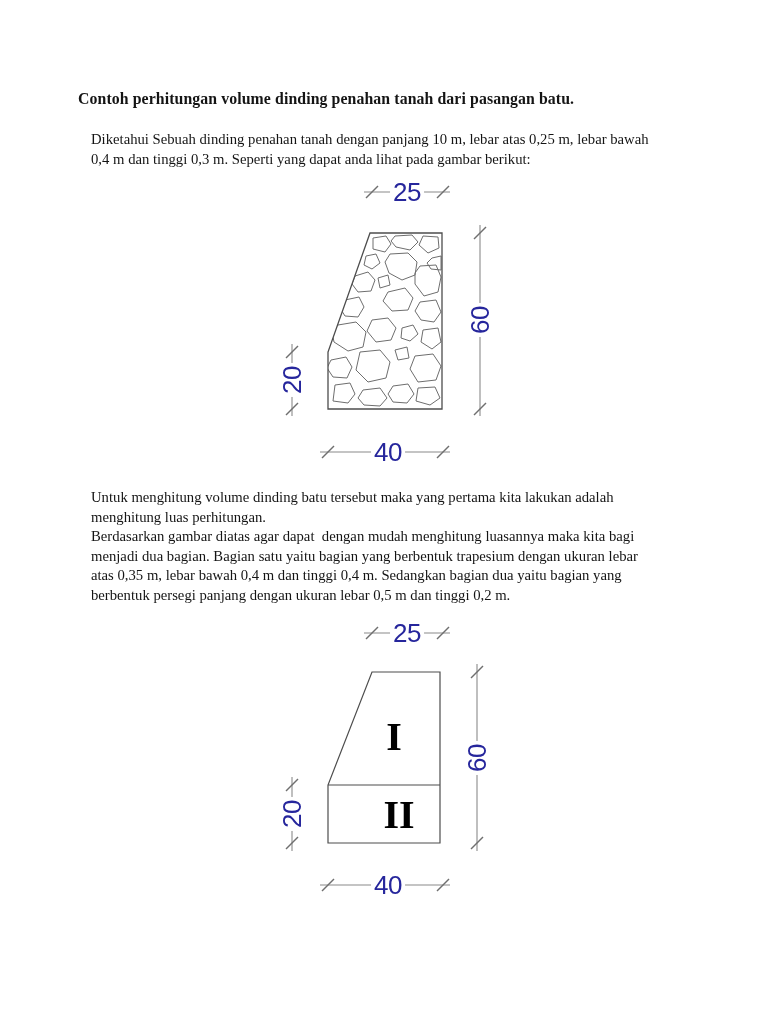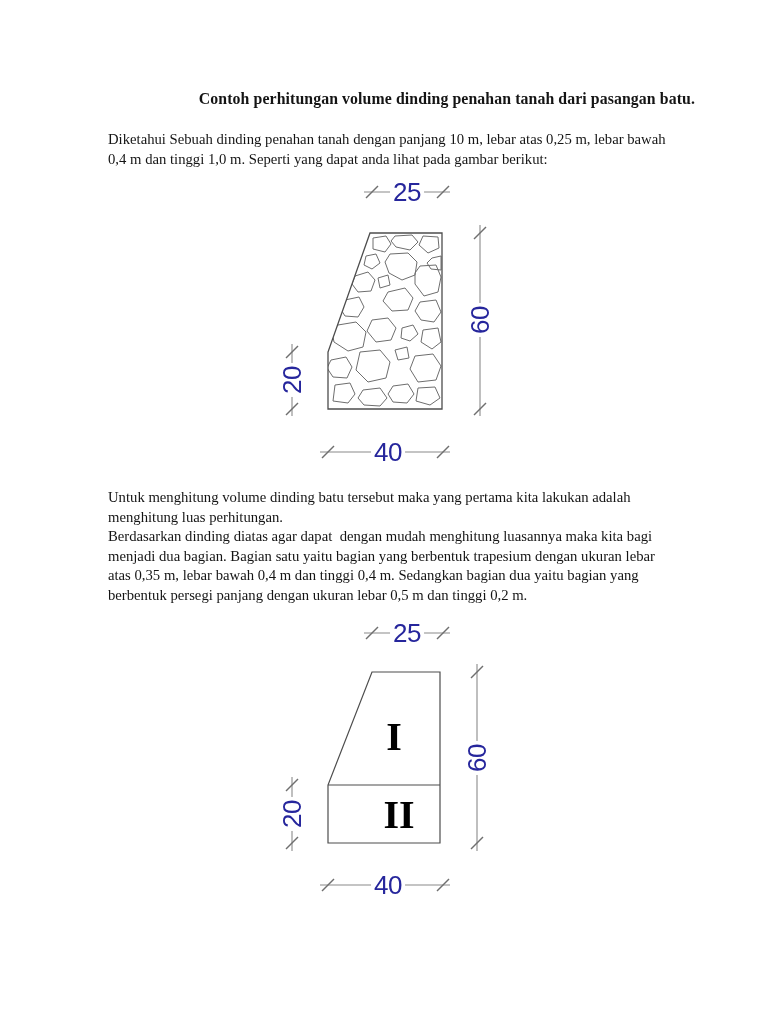--- a/index.html
+++ b/index.html
@@ -2,25 +2,25 @@
 <html><head>
 <meta charset="utf-8">
 <style>
   html,body{margin:0;padding:0;}
   body{
     width:768px;height:1024px;background:#ffffff;position:relative;
     font-family:"Liberation Serif", serif; overflow:hidden;
   }
   .abs{position:absolute;}
   .doc-title{
-    left:95px;top:90px;width:600px;
-    font-weight:bold;font-size:15.8px;color:#141414;letter-spacing:0.1px;text-align:right;
+    left:78px;top:90px;width:600px;
+    font-weight:bold;font-size:15.8px;color:#141414;letter-spacing:0.1px;
   }
   .textline{
-    left:108px;width:610px;height:19.4px;
+    left:91px;width:610px;height:19.4px;
     font-size:14.7px;color:#141414;white-space:pre;
   }
   .figure{width:260px;height:310px;left:260px;}
   #figure1{top:170px;}
   #figure2{top:610px;}
   .figure svg{position:absolute;left:0;top:0;}
   .dim-label{
     position:absolute;
     font-family:"Liberation Sans", sans-serif;
     font-size:26px;line-height:1;color:#26269c;
@@ -34,21 +34,21 @@
     font-size:40px;line-height:1;color:#000000;
     transform:translate(-50%,-50%);
   }
 </style>
 </head>
 <body>
 
 <div class="abs doc-title">Contoh perhitungan volume dinding penahan tanah dari pasangan batu.</div>
 
 <div class="abs textline" style="top:131px">Diketahui Sebuah dinding penahan tanah dengan panjang 10 m, lebar atas 0,25 m, lebar bawah</div>
-<div class="abs textline" style="top:150.5px">0,4 m dan tinggi 1,0 m. Seperti yang dapat anda lihat pada gambar berikut:</div>
+<div class="abs textline" style="top:150.5px">0,4 m dan tinggi 0,3 m. Seperti yang dapat anda lihat pada gambar berikut:</div>
 
 <div class="abs figure" id="figure1">
   <svg width="260" height="310" viewBox="0 0 260 310">
     <defs>
       <clipPath id="wallclip1">
         <path d="M110,63 L182,63 L182,239 L68,239 L68,182 Z"></path>
       </clipPath>
     </defs>
 
     <g stroke="#8a8a8a" stroke-width="1.1">
@@ -99,21 +99,21 @@
     <path d="M110,63 L182,63 L182,239 L68,239 L68,182 Z" fill="none" stroke="#4d4d4d" stroke-width="1.3"></path>
   </svg>
   <span class="dim-label" style="left:147px;top:22px">25</span>
   <span class="dim-label vert" style="left:220px;top:150px">60</span>
   <span class="dim-label vert" style="left:32px;top:210px">20</span>
   <span class="dim-label" style="left:128px;top:282px">40</span>
 </div>
 
 <div class="abs textline" style="top:489px">Untuk menghitung volume dinding batu tersebut maka yang pertama kita lakukan adalah</div>
 <div class="abs textline" style="top:508.5px">menghitung luas perhitungan.</div>
-<div class="abs textline" style="top:528px">Berdasarkan dinding diatas agar dapat  dengan mudah menghitung luasannya maka kita bagi</div>
+<div class="abs textline" style="top:528px">Berdasarkan gambar diatas agar dapat  dengan mudah menghitung luasannya maka kita bagi</div>
 <div class="abs textline" style="top:547.5px">menjadi dua bagian. Bagian satu yaitu bagian yang berbentuk trapesium dengan ukuran lebar</div>
 <div class="abs textline" style="top:567px">atas 0,35 m, lebar bawah 0,4 m dan tinggi 0,4 m. Sedangkan bagian dua yaitu bagian yang</div>
 <div class="abs textline" style="top:586.5px">berbentuk persegi panjang dengan ukuran lebar 0,5 m dan tinggi 0,2 m.</div>
 
 <div class="abs figure" id="figure2">
   <svg width="260" height="310" viewBox="0 0 260 310">
 
     <g stroke="#8a8a8a" stroke-width="1.1">
       <line x1="104" y1="23" x2="190" y2="23"></line>
       <line x1="217" y1="54" x2="217" y2="241"></line>

